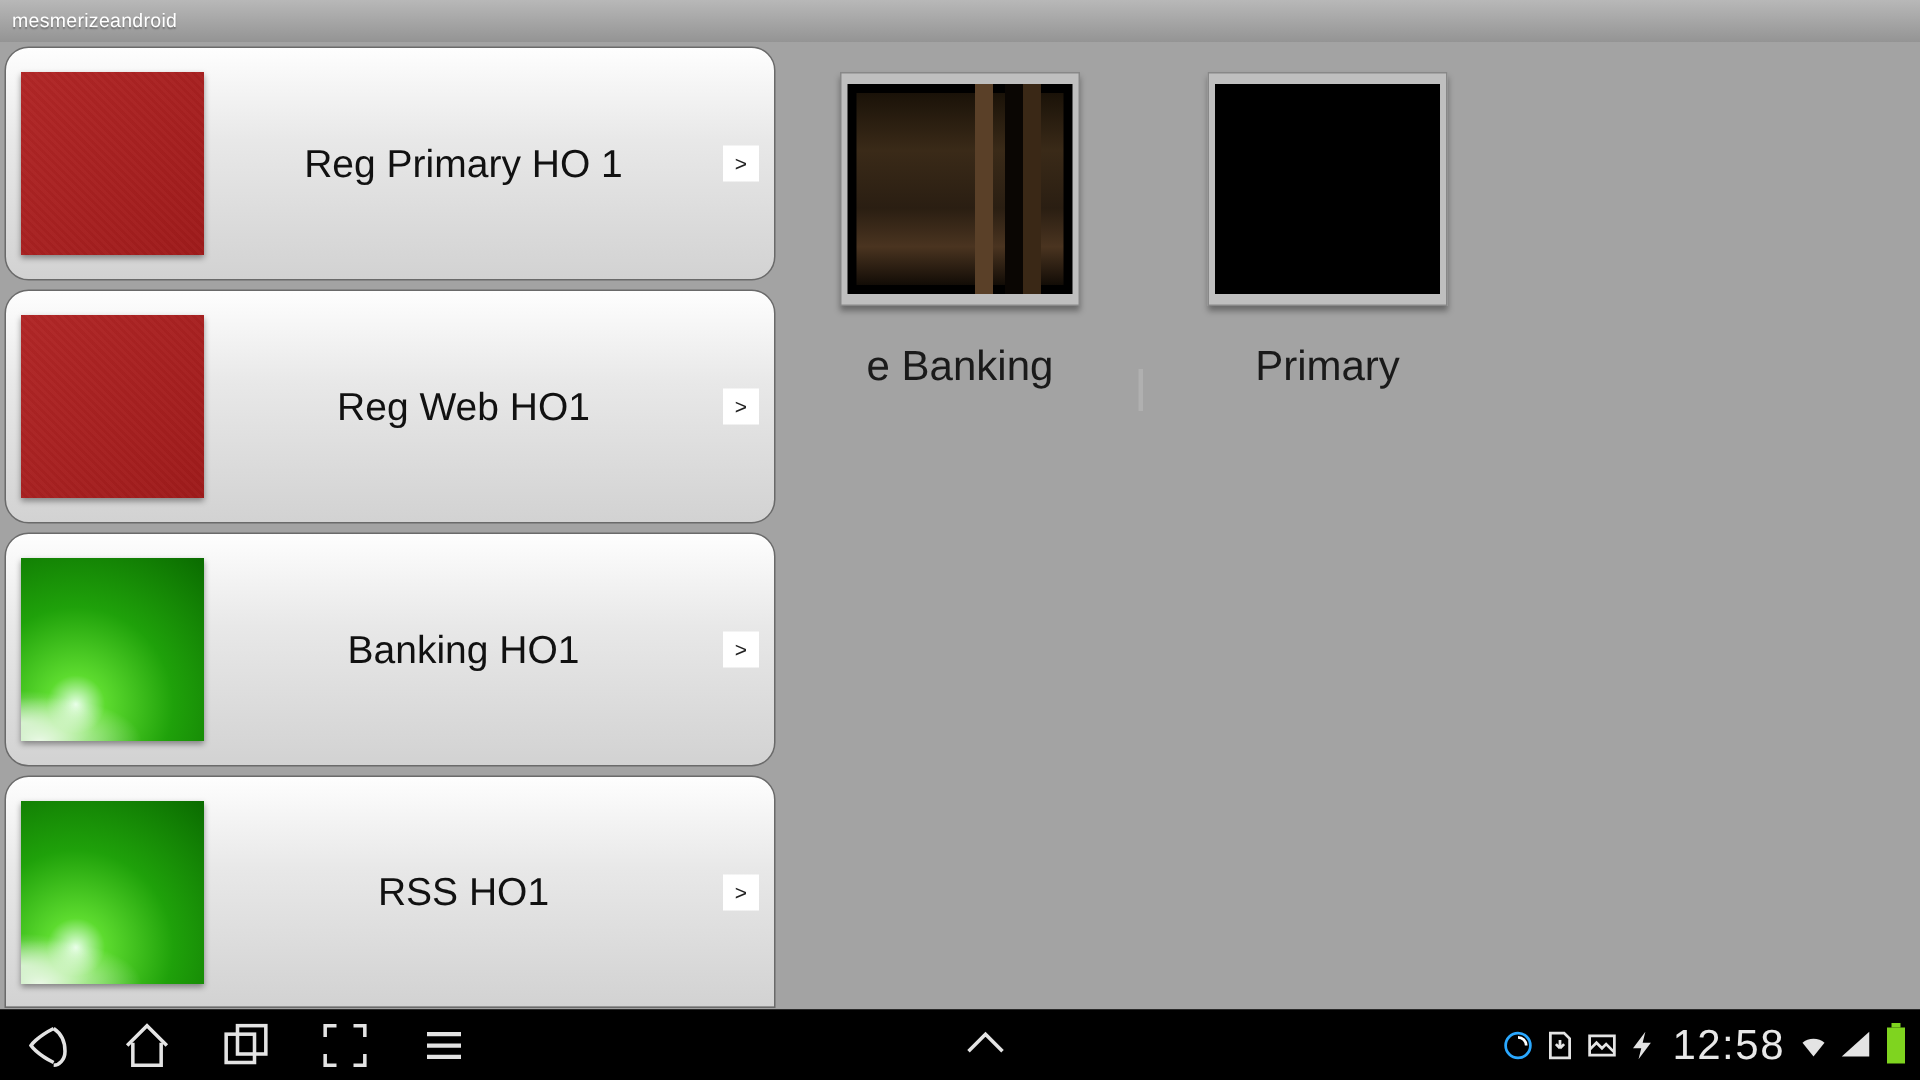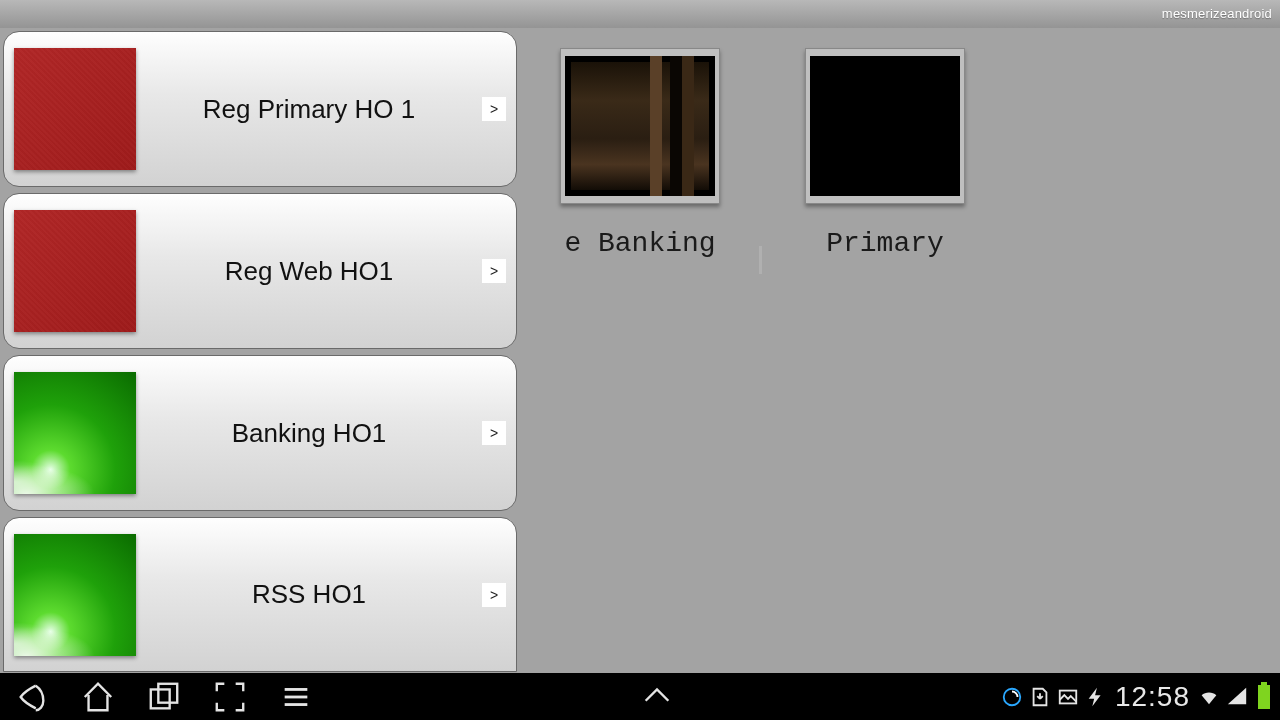--- a/index.html
+++ b/index.html
@@ -7,21 +7,20 @@
   body { background: #000; }
 
   .titlebar {
     height: 28px;
     background: linear-gradient(to bottom, #b8b8b8 0%, #949494 100%);
     color: #fff;
     font-size: 13px;
     padding: 6px 8px 0 8px;
     letter-spacing: 0.2px;
     text-shadow: 0 1px 1px rgba(0,0,0,0.3);
-    text-align: right;
   }
 
   .content {
     height: 645px;
     background: #a3a3a3;
     display: flex;
   }
 
   .left-panel {
     width: 520px;
@@ -131,21 +130,20 @@
     position:absolute;
     left:70%; top:0; width:8%; height:100%;
     background:#0a0603;
     box-shadow: -20px 0 0 #5a4028, 12px 0 0 #3a2816;
   }
   .grid-label {
     font-size: 28px;
     color: #1a1a1a;
     text-align: center;
     font-weight: 400;
-    font-family: Liberation Mono, monospace;
   }
   .divider-thin {
     position:absolute;
     left: 239px; top: 218px;
     width: 3px; height: 28px;
     background: #b0b0b0;
   }
 
   .navbar {
     height: 47px;

